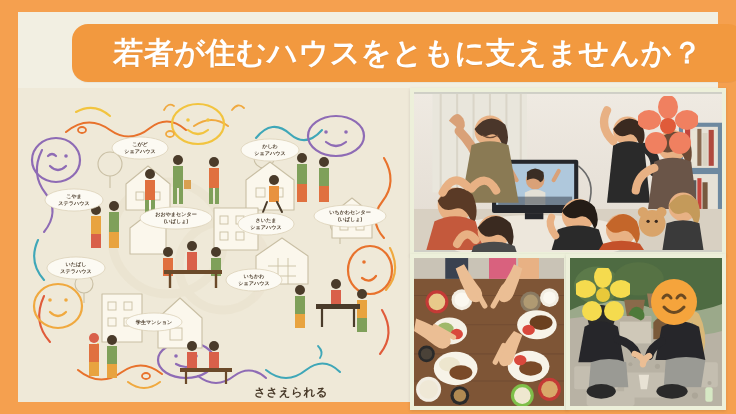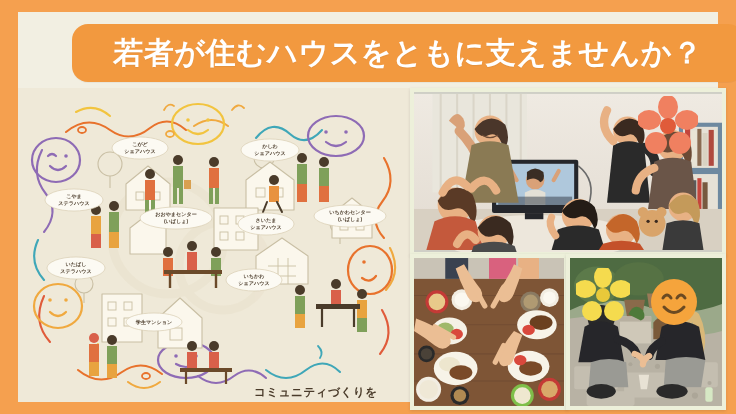--- a/index.html
+++ b/index.html
@@ -347,20 +347,21 @@
           </g>
 
         <g>
             <ellipse class="bub" cx="136" cy="234" rx="28" ry="9"></ellipse>
            <text class="lbl" x="136" y="236" text-anchor="middle">学生マンション</text>
           </g>
       </g>
     </svg>
 
     <div class="tagline">
+      <div>ささえられる</div>
       <div>コミュニティづくりを</div>
     </div>
 
   </div>
 
   <div class="photos">
 
     <div class="photo p-top">
       <svg viewBox="0 0 300 152" xmlns="http://www.w3.org/2000/svg">
         <defs>

